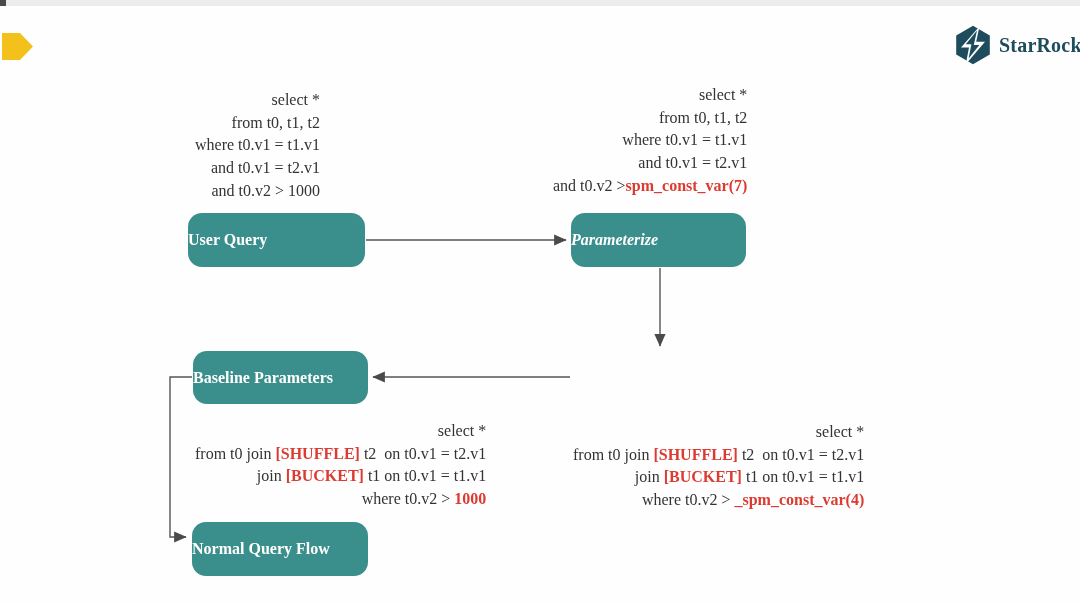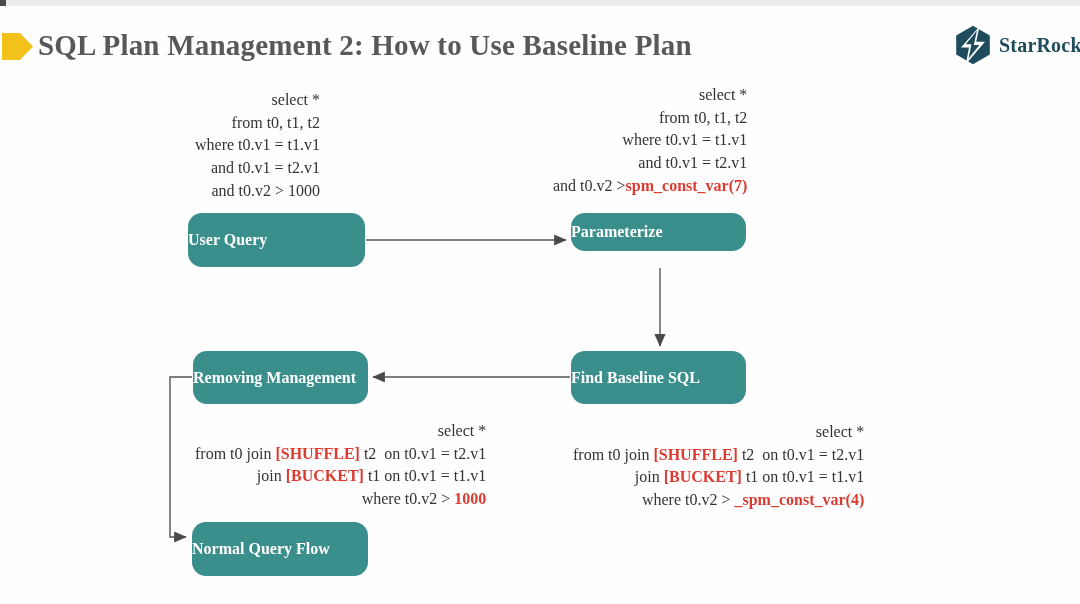--- a/index.html
+++ b/index.html
@@ -30,21 +30,21 @@
     letter-spacing:0.2px;
   }
 
   
   .node {
     position:absolute; display:flex; align-items:center; justify-content:flex-start;
     background:var(--box,#3A8E8C); color:var(--box-text,#FFFFFF);
     font-weight:bold; font-size:16px; text-align:center;border-radius:14px;
   }
   #node-user-query        { left:188px; top:213px; width:177px; height:54px; }
-  #node-parameterize      { left:571px; top:213px; width:175px; height:38px; }
+  #node-parameterize      { left:571px; top:213px; width:175px; height:54px;font-style:italic; }
   #node-find-baseline-sql { left:571px; top:351px; width:175px; height:53px; }
   #node-removing-params   { left:193px; top:351px; width:175px; height:53px; }
   #node-normal-query-flow { left:192px; top:522px; width:176px; height:54px; }
 
   
   .sql {
     position:absolute; font-size:16px; line-height:22.7px;
     color:var(--sql-text,#333333); white-space:pre;text-align:right;
   }
   .sql .red { color:var(--sql-red,#DC3B32); font-weight:bold; }
@@ -58,21 +58,20 @@
   .edges line, .edges polyline { stroke:var(--arrow,#555555); stroke-width:1.4; fill:none; }
 </style>
 </head>
 <body>
 
 <div class="slide">
   <div class="top-strip"></div>
   <div class="corner-dot"></div>
 
   <div class="title-bullet"></div>
-  <h1 class="page-title">SQL Plan Management 2: How to Use Baseline Plan</h1>
 
   <div class="logo">
     <svg viewBox="0 0 100 100" aria-hidden="true">
       <polygon points="50,2 92,26 92,74 50,98 8,74 8,26" fill="#1E4C5C"></polygon>
       <polygon points="66,4 20,56 40,56 32,98 80,42 58,42" fill="#ffffff"></polygon>
       <polygon points="60,14 32,48 46,48 39,84 66,50 52,50" fill="#1E4C5C"></polygon>
     </svg>
     <span class="logo-text">StarRocks</span>
   </div>
 
@@ -92,22 +91,19 @@
     <line x1="570" y1="377" x2="373" y2="377" marker-end="url(#ah)"></line>
     <polyline points="192,377 170,377 170,537 186,537" marker-end="url(#ah)"></polyline>
   </svg>
 
   <div class="node" id="node-user-query">
     <span>User Query</span>
   </div>
   <div class="node" id="node-parameterize">
     <span>Parameterize</span>
   </div>
-  <div class="node" id="node-find-baseline-sql">
-    <span>Find Baseline SQL</span>
-  </div>
   <div class="node" id="node-removing-params">
-    <span>Removing Management</span>
+    <span>Baseline Parameters</span>
   </div>
   <div class="node" id="node-normal-query-flow">
     <span>Normal Query Flow</span>
   </div>
 </div>
 
 </body></html>

